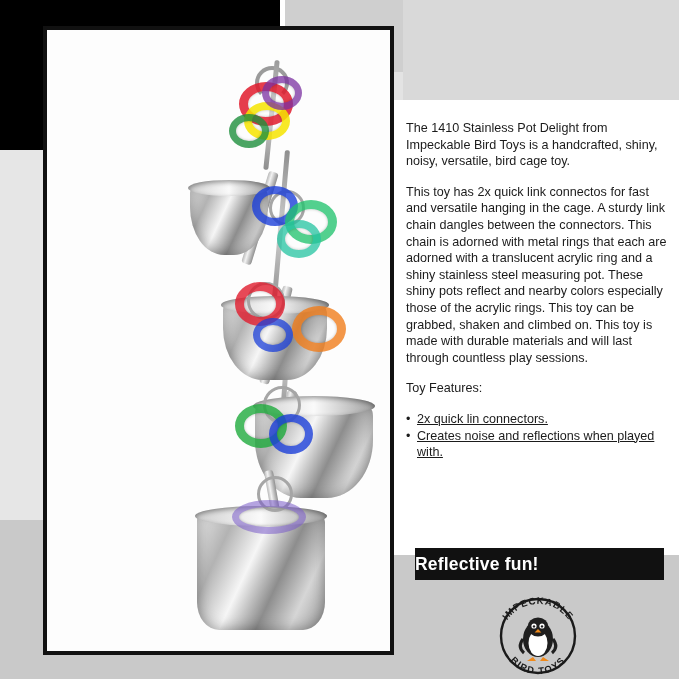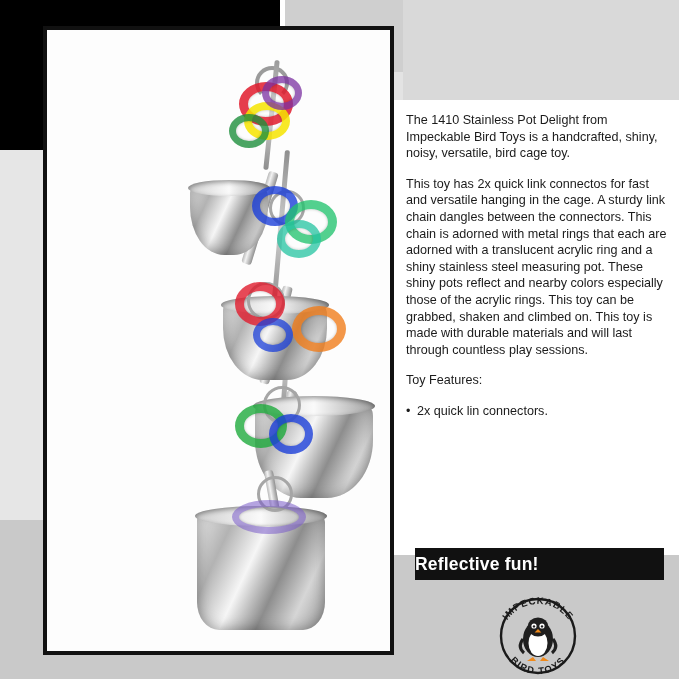--- a/index.html
+++ b/index.html
@@ -150,36 +150,37 @@
   
   .copy {
     position: absolute;
     left: 406px; top: 112px;
     width: 262px;
     color: #1b1b1b;
     font-size: 12.6px;
     line-height: 16.6px;
   }
   .copy p {
-    margin: 0 0 14px 0;
+    margin: 8px 0 14px 0;
   }
   .features-title {
     margin: 0 0 2px 0;
     font-size: 12.6px;
   }
   .feature-list {
     margin: 0;
     padding: 0;
     list-style: none;
   }
   .feature-list li {
     font-size: 12.6px;
     line-height: 16.6px;
     padding-left: 11px;
     position: relative;
+    text-decoration: underline;
   }
   .feature-list li::before {
     content: "\2022";
     position: absolute;
     left: 0;
     top: 0;
   }
 
   
   .banner {
@@ -264,20 +265,21 @@
 
     </div>
   </div>
 
   <div class="copy">
     <p>The 1410 Stainless Pot Delight from Impeckable Bird Toys is a handcrafted, shiny, noisy, versatile, bird cage toy.</p>
     <p>This toy has 2x quick link connectos for fast and versatile hanging in the cage. A sturdy link chain dangles between the connectors. This chain is adorned with metal rings that each are adorned with a translucent acrylic ring and a shiny stainless steel measuring pot. These shiny pots reflect and nearby colors especially those of the acrylic rings. This toy can be grabbed, shaken and climbed on. This toy is made with durable materials and will last through countless play sessions.</p>
     <p class="features-title">Toy Features:</p>
     <ul class="feature-list">
       <li>2x quick lin connectors.</li>
+      <li>Creates noise and reflections when played with.</li>
     </ul>
   </div>
 
   <div class="banner">
     <span>Reflective fun!</span>
   </div>
 
   <div class="logo">
     <svg viewBox="0 0 98 78" width="98" height="78" aria-hidden="true">
       <defs>

